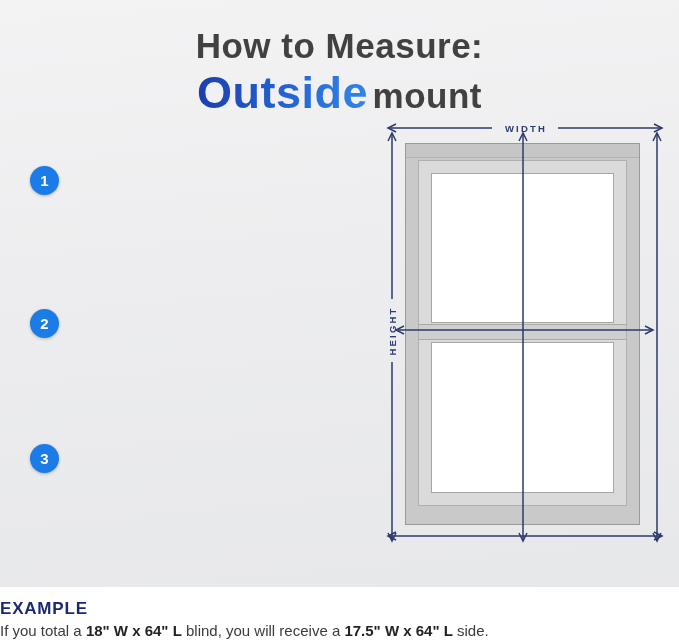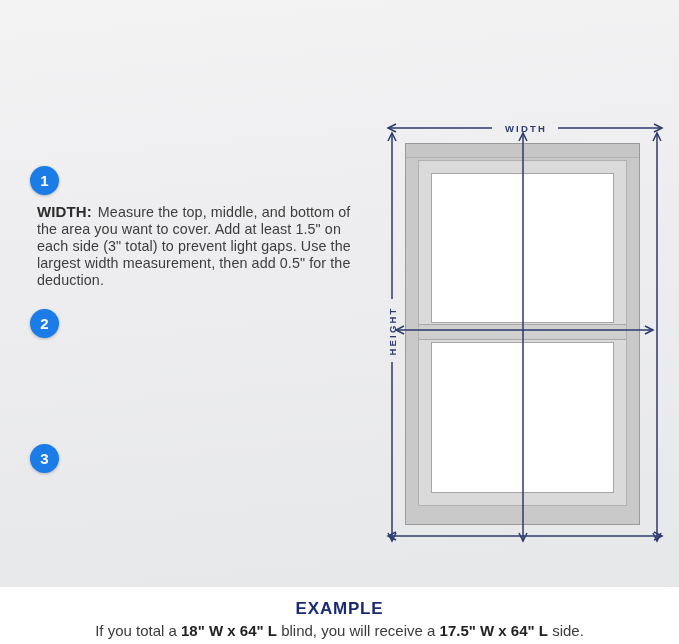--- a/index.html
+++ b/index.html
@@ -62,40 +62,43 @@
     background:#ffffff;border:1px solid #a6a6a6;
   }
   .arrows{position:absolute;left:0;top:0;width:295px;height:445px;pointer-events:none;}
   .arrow-line{stroke:#2d3a6d;stroke-width:1.5;fill:none;}
   .arrow-label{
     font-family:"Liberation Sans","DejaVu Sans",sans-serif;
     font-size:9.5px;font-weight:600;fill:#2d3a6d;letter-spacing:2.2px;
   }
   
   .example-band{
-    position:absolute;left:0;bottom:0;width:679px;height:57px;background:#ffffff;text-align:center;
+    position:absolute;left:0;bottom:0;width:679px;height:57px;background:#ffffff;
   }
   .example-heading{
     margin-top:12px;font-size:17px;font-weight:700;color:#1a2a72;letter-spacing:.8px;
   }
   .example-line{margin-top:3px;font-size:15px;color:#3b3b3b;}
   .example-bold{font-weight:700;color:#222222;}
 </style>
 </head>
 <body>
 
 <div class="page">
 
+  <div class="title-block">
+    <div class="title-line1">How to Measure:</div>
+    <div class="title-line2">
+      <span class="title-highlight">Outside</span>
+      <span class="title-suffix">mount</span>
+    </div>
+  </div>
 
   <div class="step step-1">
     <div class="step-badge">1</div>
-    <p class="step-text">
-      <span class="step-label">WIDTH:</span>
-      <span>Measure the top, middle, and bottom of the area you want to cover. Add at least 1.5" on each side (3" total) to prevent light gaps. Use the largest width measurement, then add 0.5" for the deduction.</span>
-    </p>
   </div>
 
   <div class="step step-2">
     <div class="step-badge">2</div>
   </div>
 
   <div class="step step-3">
     <div class="step-badge">3</div>
   </div>
 

